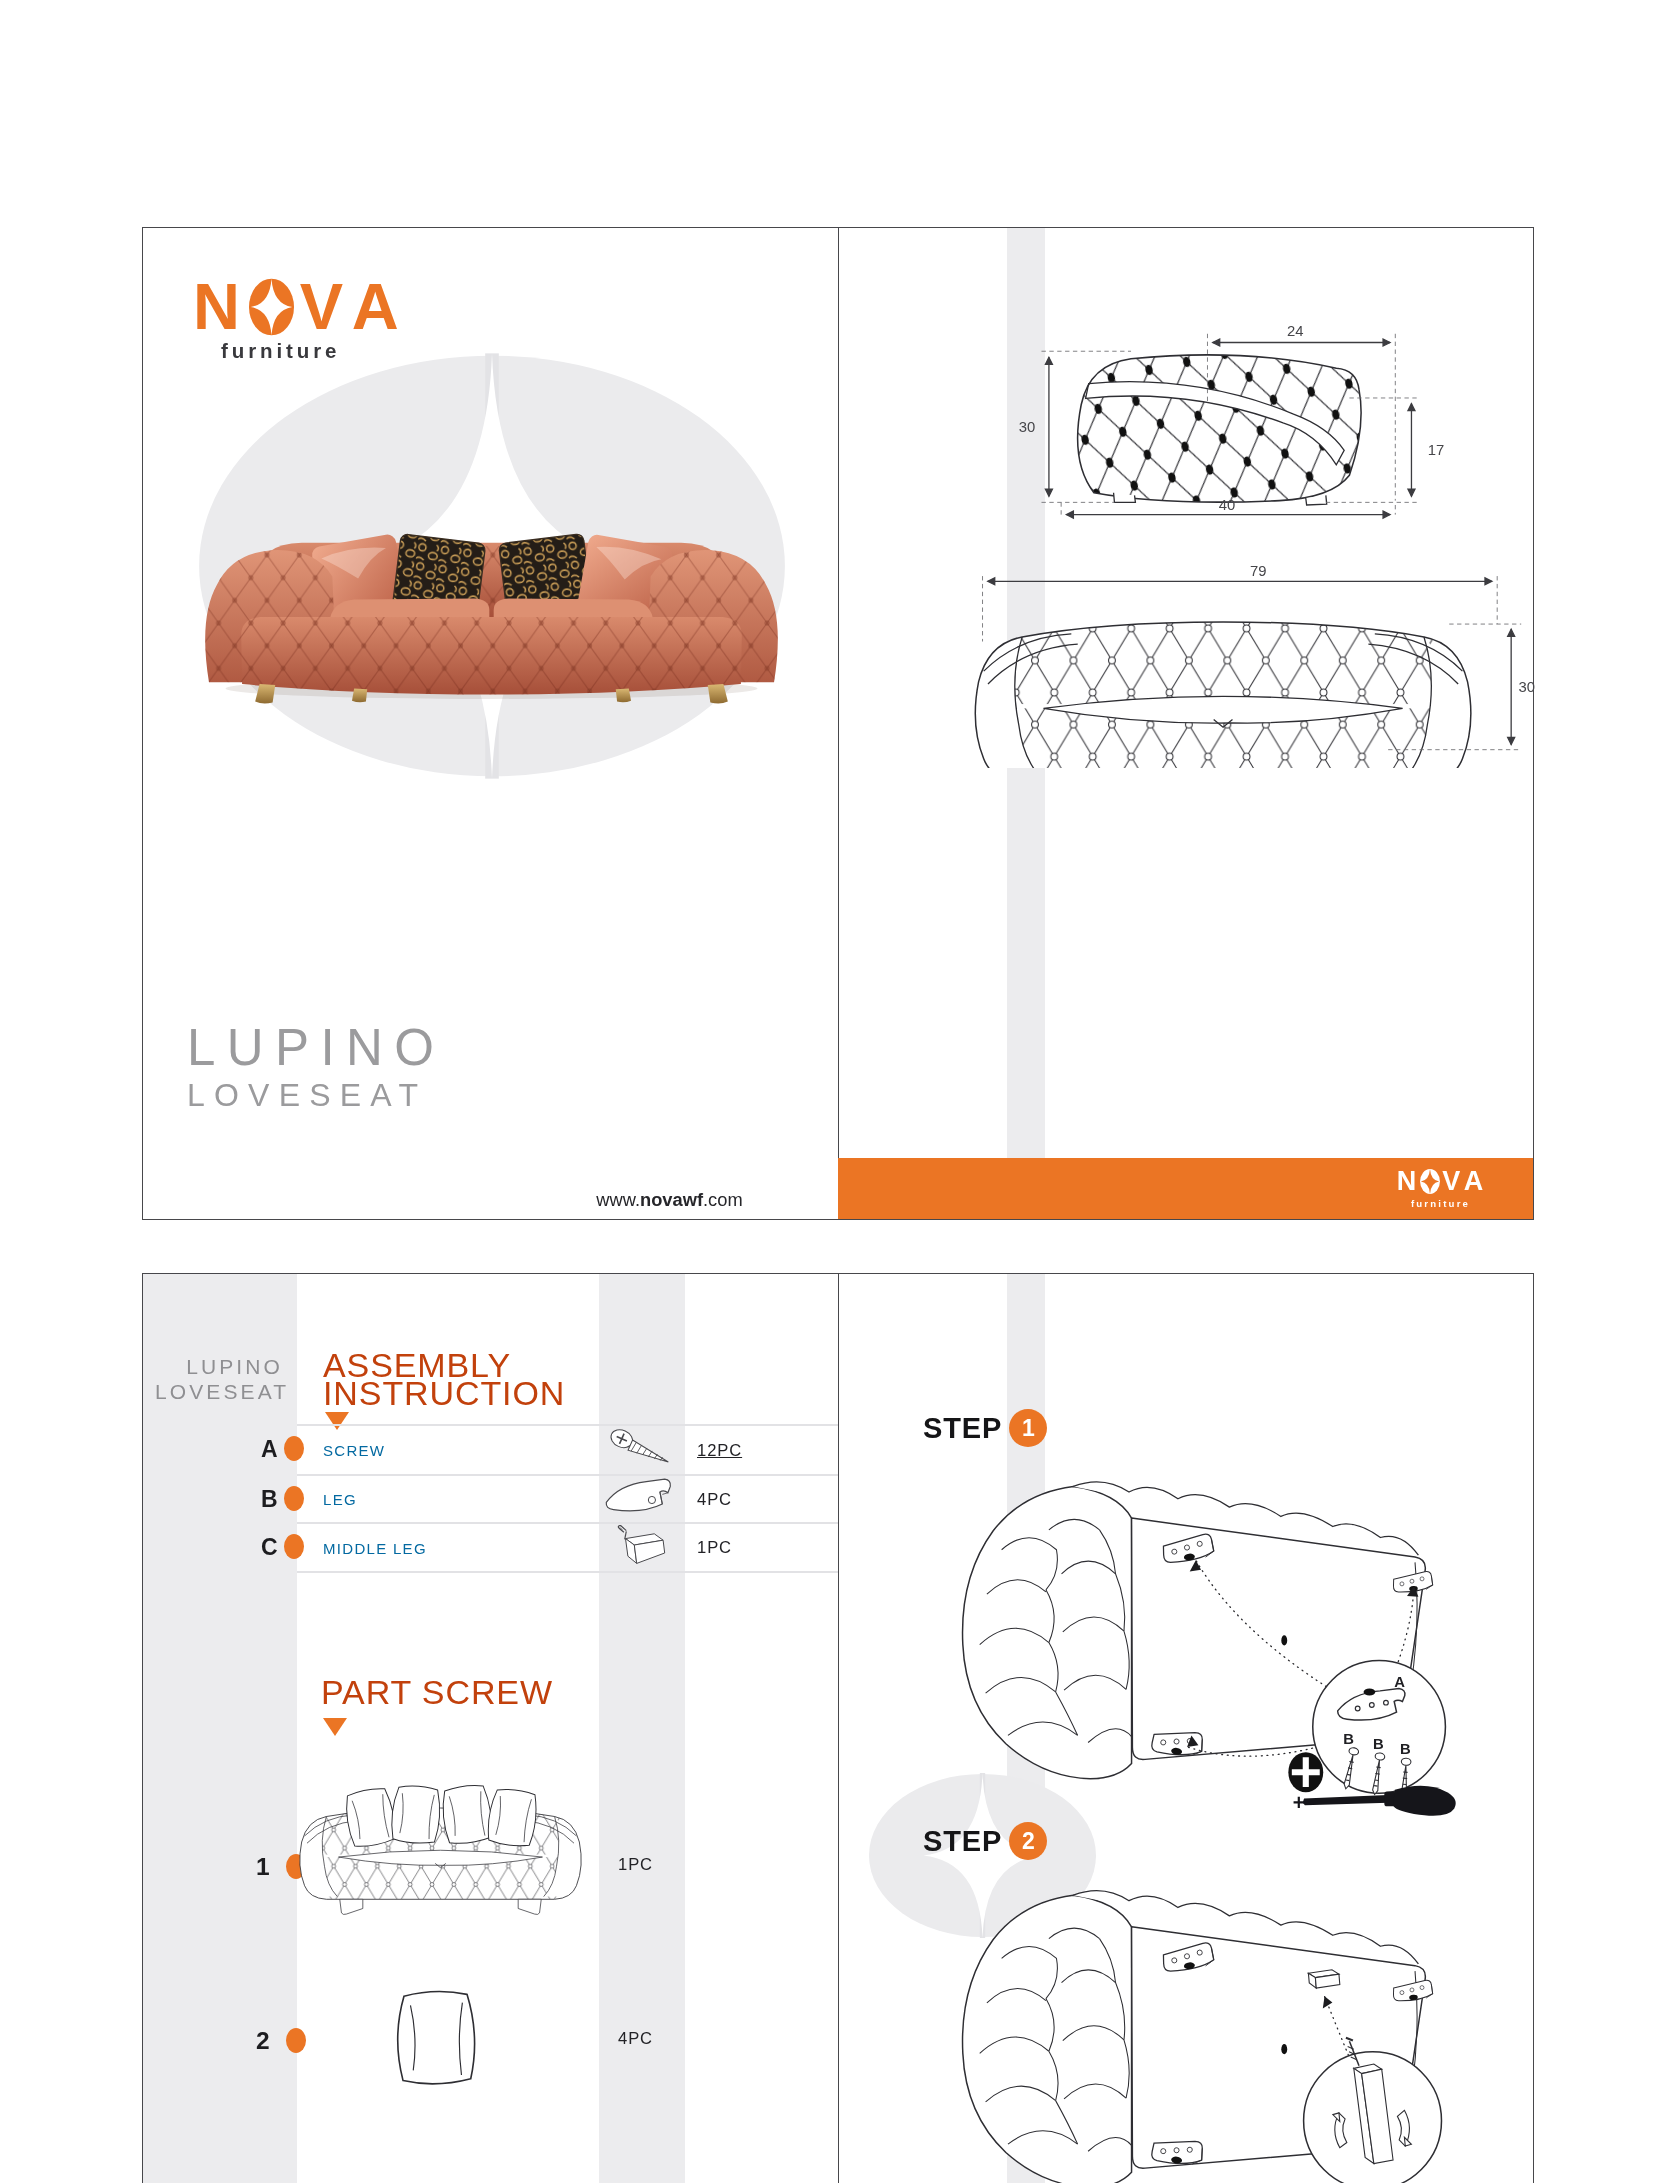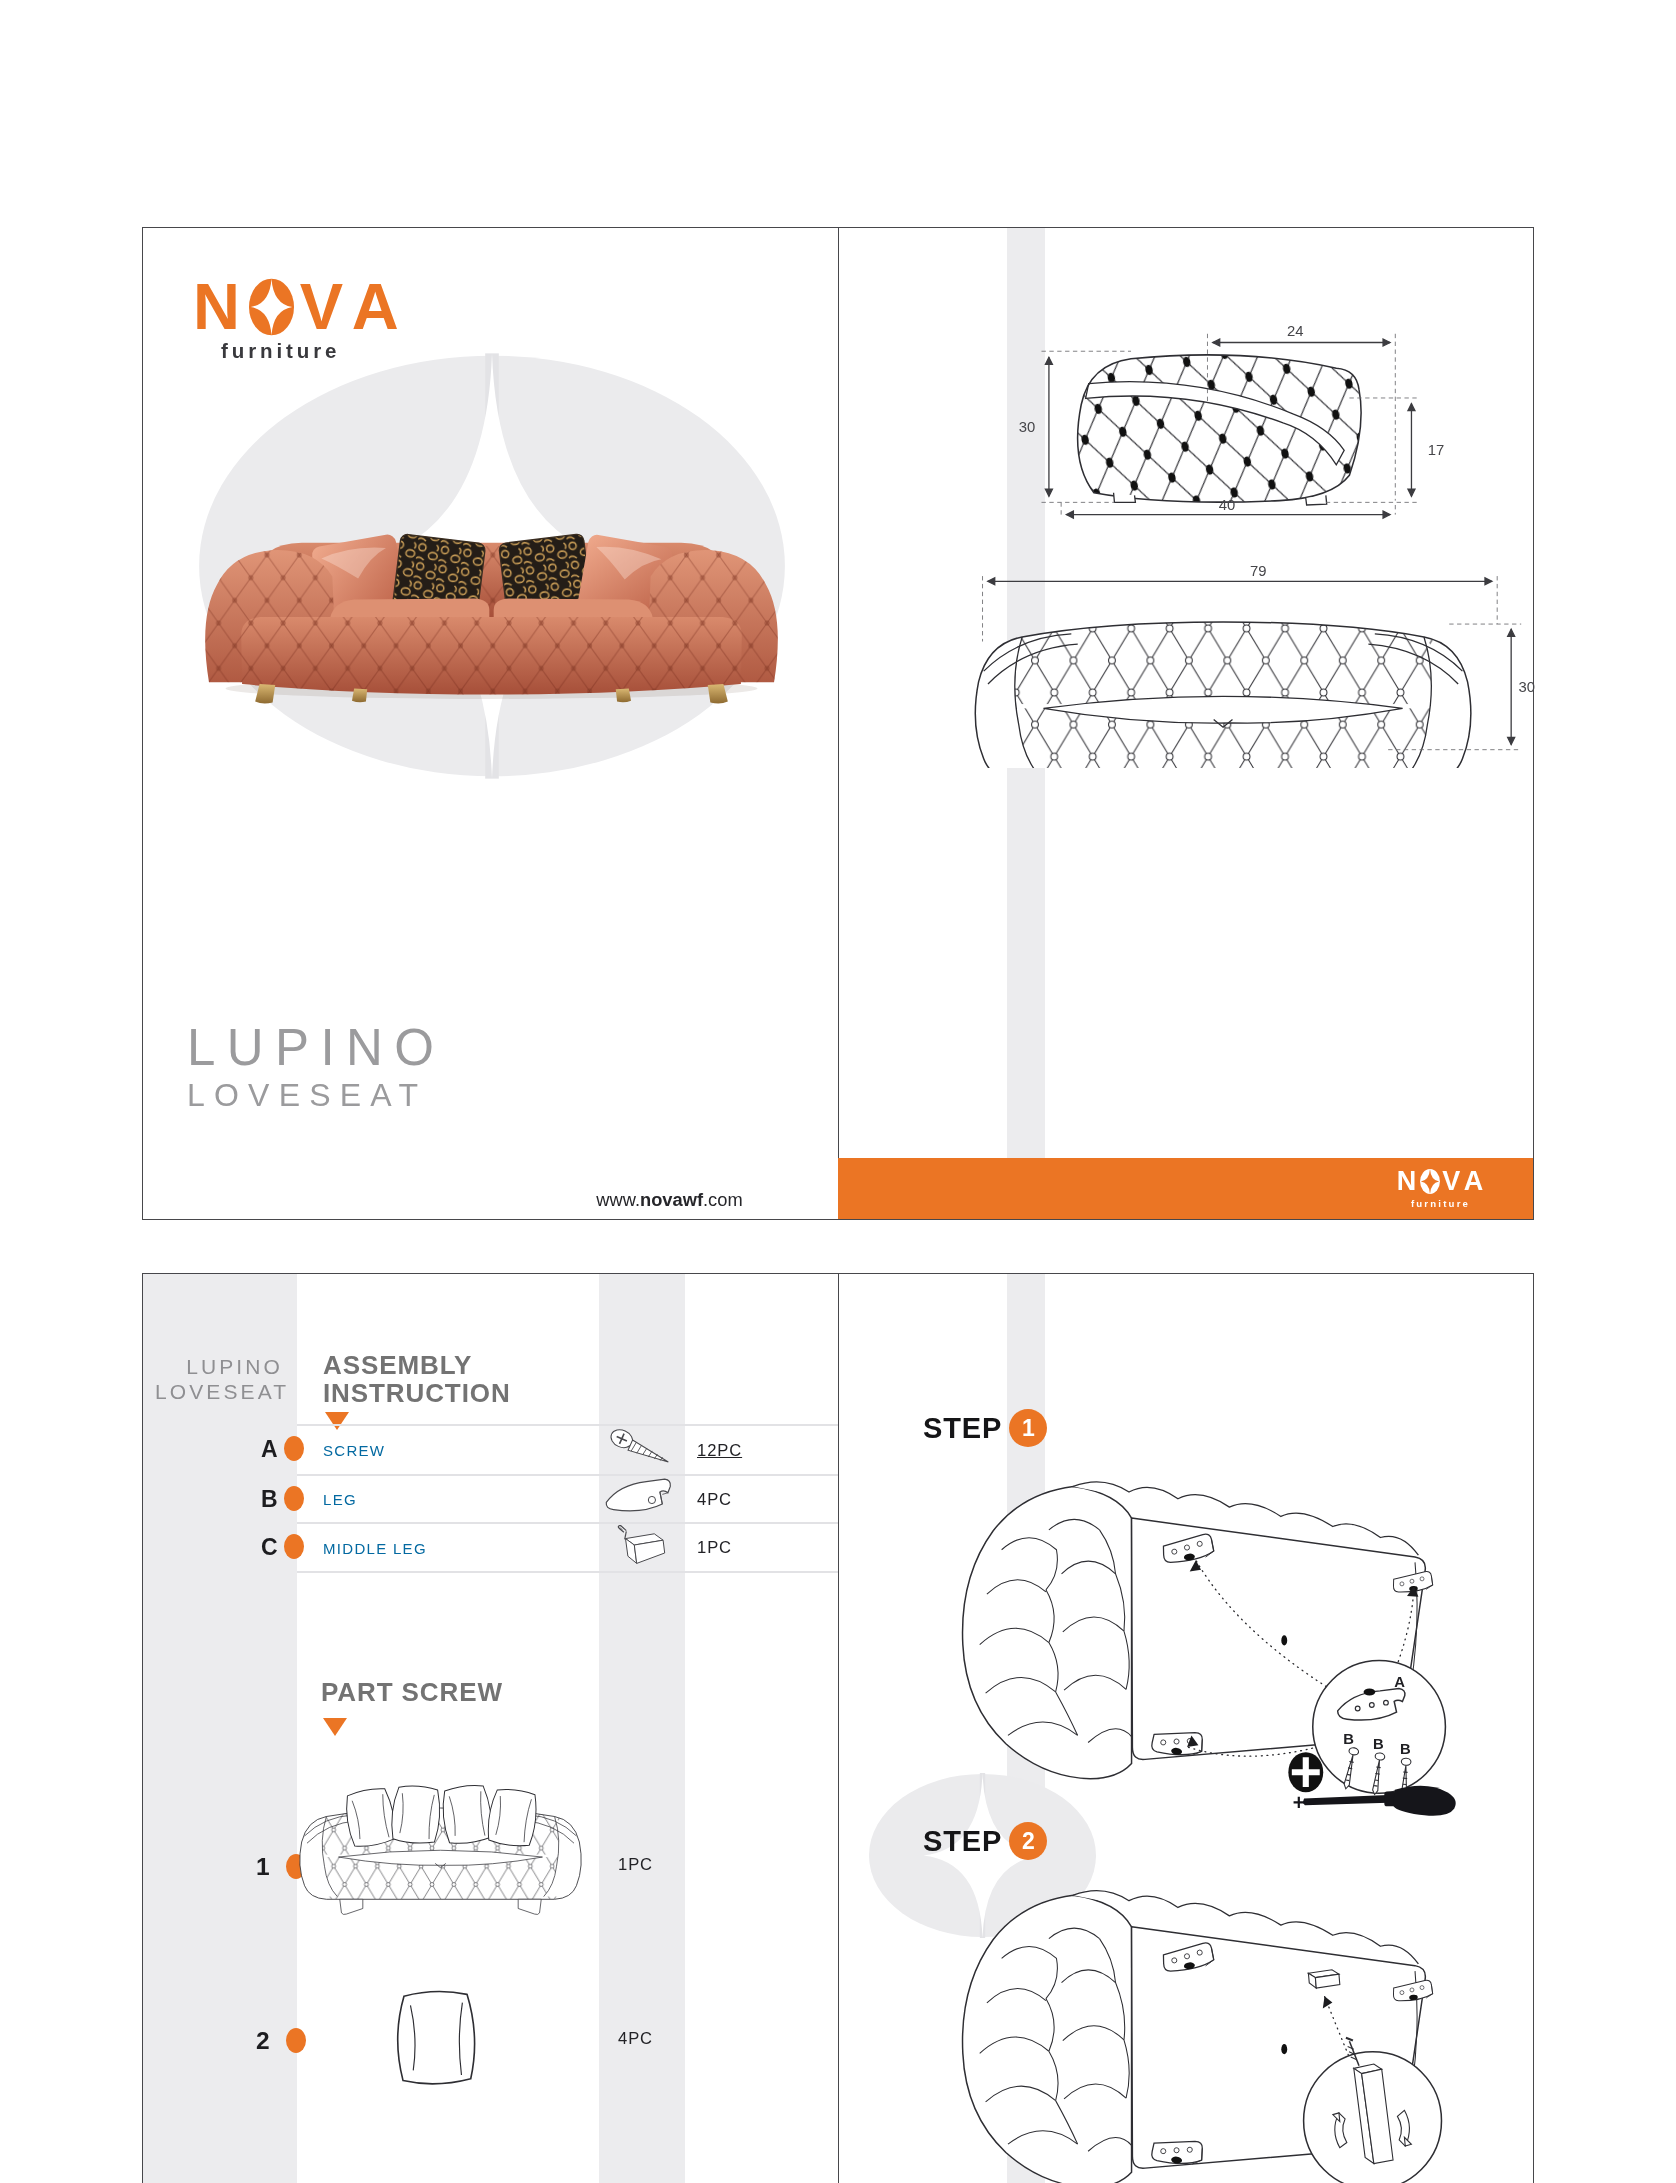--- a/index.html
+++ b/index.html
@@ -24,21 +24,21 @@
   .logo-footer .nova-sub{font-size:9.6px;color:#fff;letter-spacing:2.2px;margin-top:0.9px;}
 
   .lupino-big{color:#9b9b9d;letter-spacing:11.4px;font-size:51px;font-weight:500;}
   .loveseat-big{color:#9b9b9d;letter-spacing:9.2px;font-size:32px;font-weight:500;}
   .website{font-size:18.3px;color:#26262a;}
   .website b{font-weight:bold;}
 
   .orange-bar{position:absolute;background:#EB7524;}
 
   .sidebar-name{color:#8f8f92;font-size:21px;letter-spacing:3.1px;line-height:25px;text-align:right;font-weight:500;}
-  .heading{color:#737373;font-size:26px;font-weight:bold;letter-spacing:0.9px;line-height:28px;}
+  .heading{color:#c2410c;font-size:34px;font-weight:normal;letter-spacing:0.9px;line-height:28px;}
   .tri{width:0;height:0;border-left:12.7px solid transparent;border-right:12.7px solid transparent;border-top:18.3px solid #EB7524;}
   .hw-letter{font-size:23px;font-weight:bold;color:#1d1d20;}
   .dot{background:#EB7524;border-radius:50%;}
   .hw-label{font-size:15px;letter-spacing:1.3px;color:#0369a1;}
   .qty{font-size:16.6px;letter-spacing:0.9px;color:#222226;}
   .part-num{font-size:24.5px;font-weight:bold;color:#1d1d20;}
   .sep{position:absolute;height:1.7px;background:#e2e2e5;}
 
   .step-label{display:flex;align-items:center;gap:7px;}
   .step-word{font-size:29px;font-weight:bold;color:#151517;letter-spacing:0.9px;}

